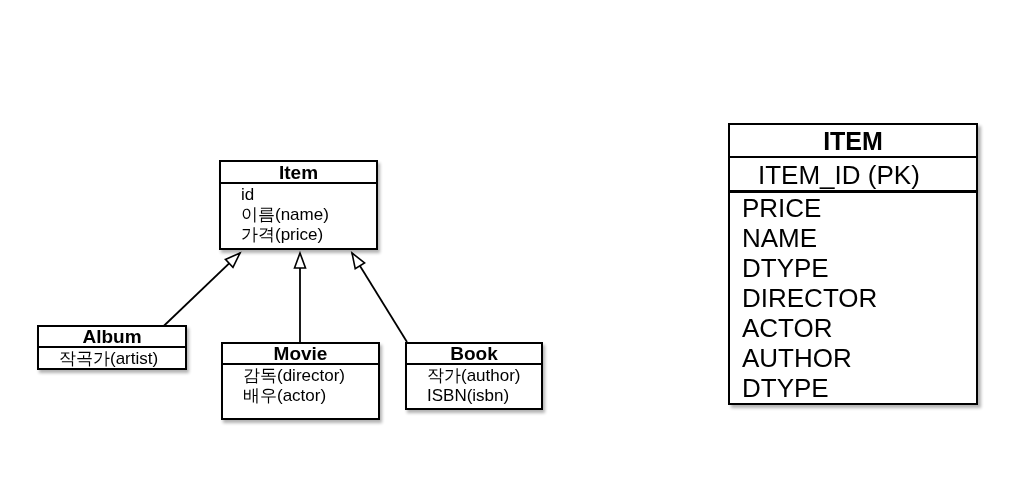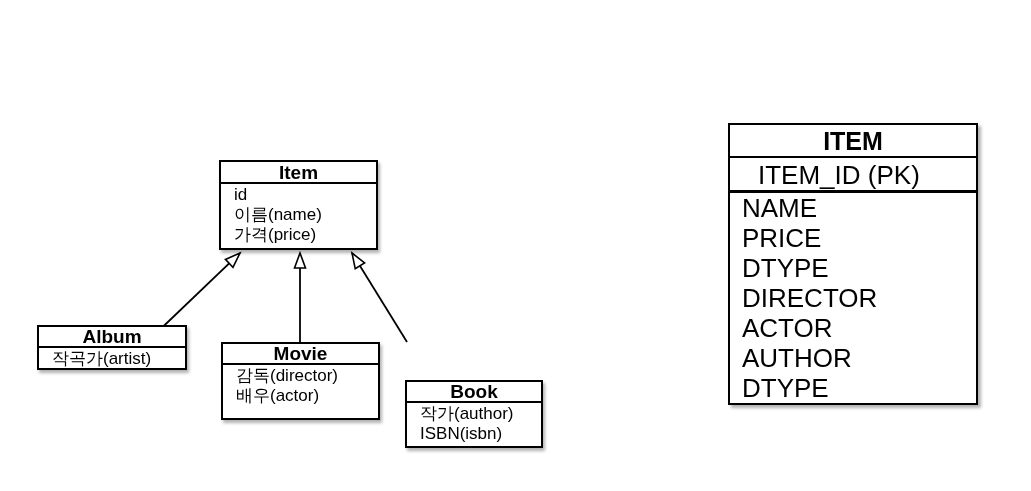--- a/index.html
+++ b/index.html
@@ -12,28 +12,28 @@
 
   
   .uml-box {
     position:absolute; background:#fff; border:2px solid #000;
     box-shadow:2px 3px 3px rgba(0,0,0,0.30);
   }
   .uml-title {
     text-align:center; font-weight:bold; font-size:19px;
     border-bottom:2px solid #000; white-space:nowrap; overflow:hidden;
   }
-  .uml-fields { padding:1px 4px 0 13px; font-size:17px; line-height:20px; }
+  .uml-fields { padding:1px 4px 0 20px; font-size:17px; line-height:20px; }
   .uml-field { white-space:nowrap; }
 
   #box-item  { left:219px; top:160px; width:159px; height:90px; }
   #box-item .uml-title { height:22px; line-height:21px; }
   #box-album { left:37px;  top:325px; width:150px; height:45px; }
   #box-movie { left:221px; top:342px; width:159px; height:78px; }
-  #box-book  { left:405px; top:342px; width:138px; height:68px;margin-top:38px; }
+  #box-book  { left:405px; top:342px; width:138px; height:68px; }
   .sub .uml-title { height:21px; line-height:20px; }
 
   
   #arrow-layer { position:absolute; left:0; top:0; pointer-events:none; }
   #arrow-layer line { stroke:#000; stroke-width:1.8; }
 
   
   .db-table {
     position:absolute; left:728px; top:123px; width:250px;
     background:#fff; border:2px solid #000;
@@ -95,22 +95,22 @@
     <div class="uml-title">Book</div>
     <div class="uml-fields">
       <div class="uml-field">작가(author)</div>
       <div class="uml-field">ISBN(isbn)</div>
     </div>
   </div>
 
   <div class="db-table">
     <div class="db-header">ITEM</div>
     <div class="db-pk">ITEM_ID (PK)</div>
+    <div class="db-col">PRICE</div>
     <div class="db-col">NAME</div>
-    <div class="db-col">PRICE</div>
     <div class="db-col">DTYPE</div>
     <div class="db-col">DIRECTOR</div>
     <div class="db-col">ACTOR</div>
     <div class="db-col">AUTHOR</div>
     <div class="db-col bold">DTYPE</div>
   </div>
 
 </div>
 
 </body></html>

